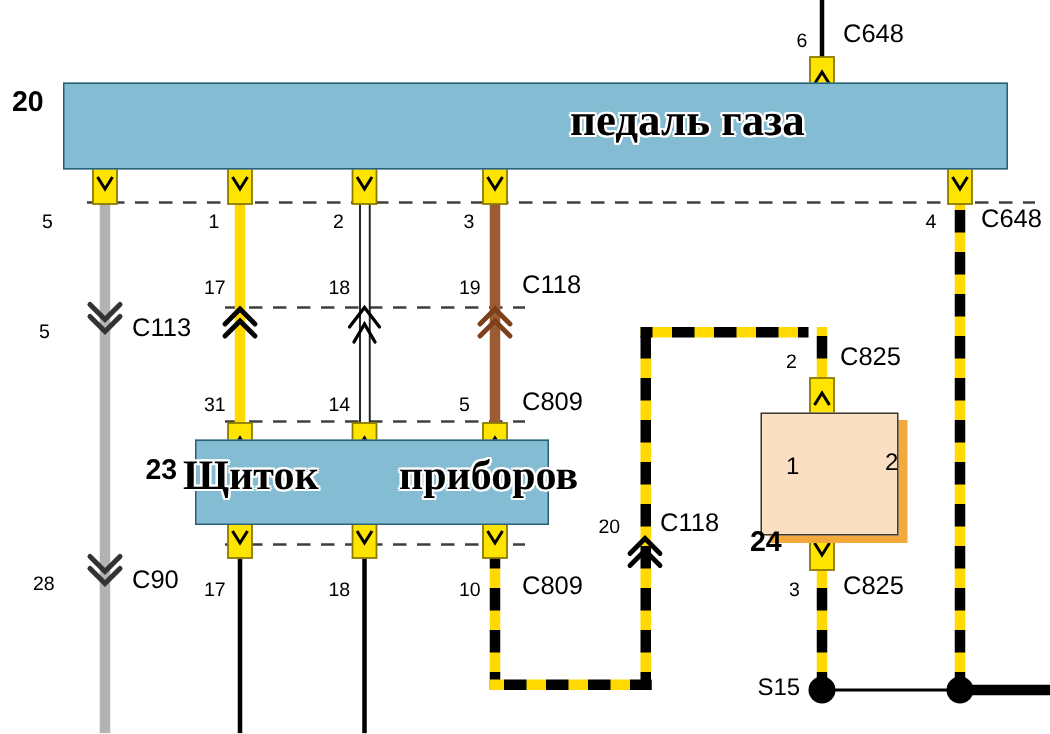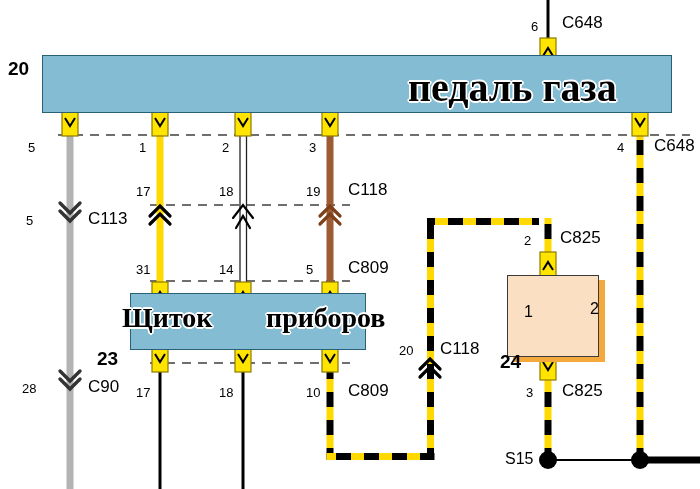--- a/index.html
+++ b/index.html
@@ -225,27 +225,27 @@
     <circle cx="249" cy="321" r="16" fill="none" stroke="#000" stroke-width="2"></circle>
     <line x1="232" y1="321" x2="266" y2="321" stroke="#000" stroke-width="2"></line>
     <line x1="249" y1="321" x2="249" y2="342" stroke="#000" stroke-width="2"></line>
     <line x1="249" y1="321" x2="238" y2="311" stroke="#000" stroke-width="2"></line>
     <polygon points="238,311 245,311 241,317" fill="#000"></polygon>
     <line x1="249" y1="321" x2="261" y2="332" stroke="#000" stroke-width="2"></line>
   </g>
 </svg>
 
 <div class="blockbox" style="left:42px;top:55px;width:630px;height:58px;"></div>
-<div class="blocktitle" style="left:408px;top:64px;font-size:40px;">педаль газа</div>
+<div class="blocktitle" style="left:380px;top:64px;font-size:30px;">педаль газа</div>
 <div class="lbl ref-num" style="left:8px;top:58px;">20</div>
 
 <div class="blockbox" style="left:130px;top:293px;width:236px;height:57px;"></div>
 <div class="blocktitle" style="left:122px;top:302px;font-size:28px;">Щиток</div>
 <div class="blocktitle" style="left:266px;top:302px;font-size:28px;">приборов</div>
-<div class="lbl ref-num" style="left:97px;top:303px;margin-top:45px;">23</div>
+<div class="lbl ref-num" style="left:97px;top:303px;">23</div>
 
 <div class="swshadow" style="left:513px;top:280px;width:92px;height:82px;"></div>
 <div class="swbox" style="left:507px;top:275px;width:92px;height:82px;"></div>
 <div class="lbl ref-num" style="left:500px;top:306px;margin-top:45px;">24</div>
 <div class="lbl sw-pin" style="left:524px;top:303px;">1</div>
 <div class="lbl sw-pin" style="left:590px;top:300px;">2</div>
 
 <div class="lbl pin-num" style="left:531px;top:19px;">6</div>
 <div class="lbl conn-name" style="left:562px;top:13px;">C648</div>
 

